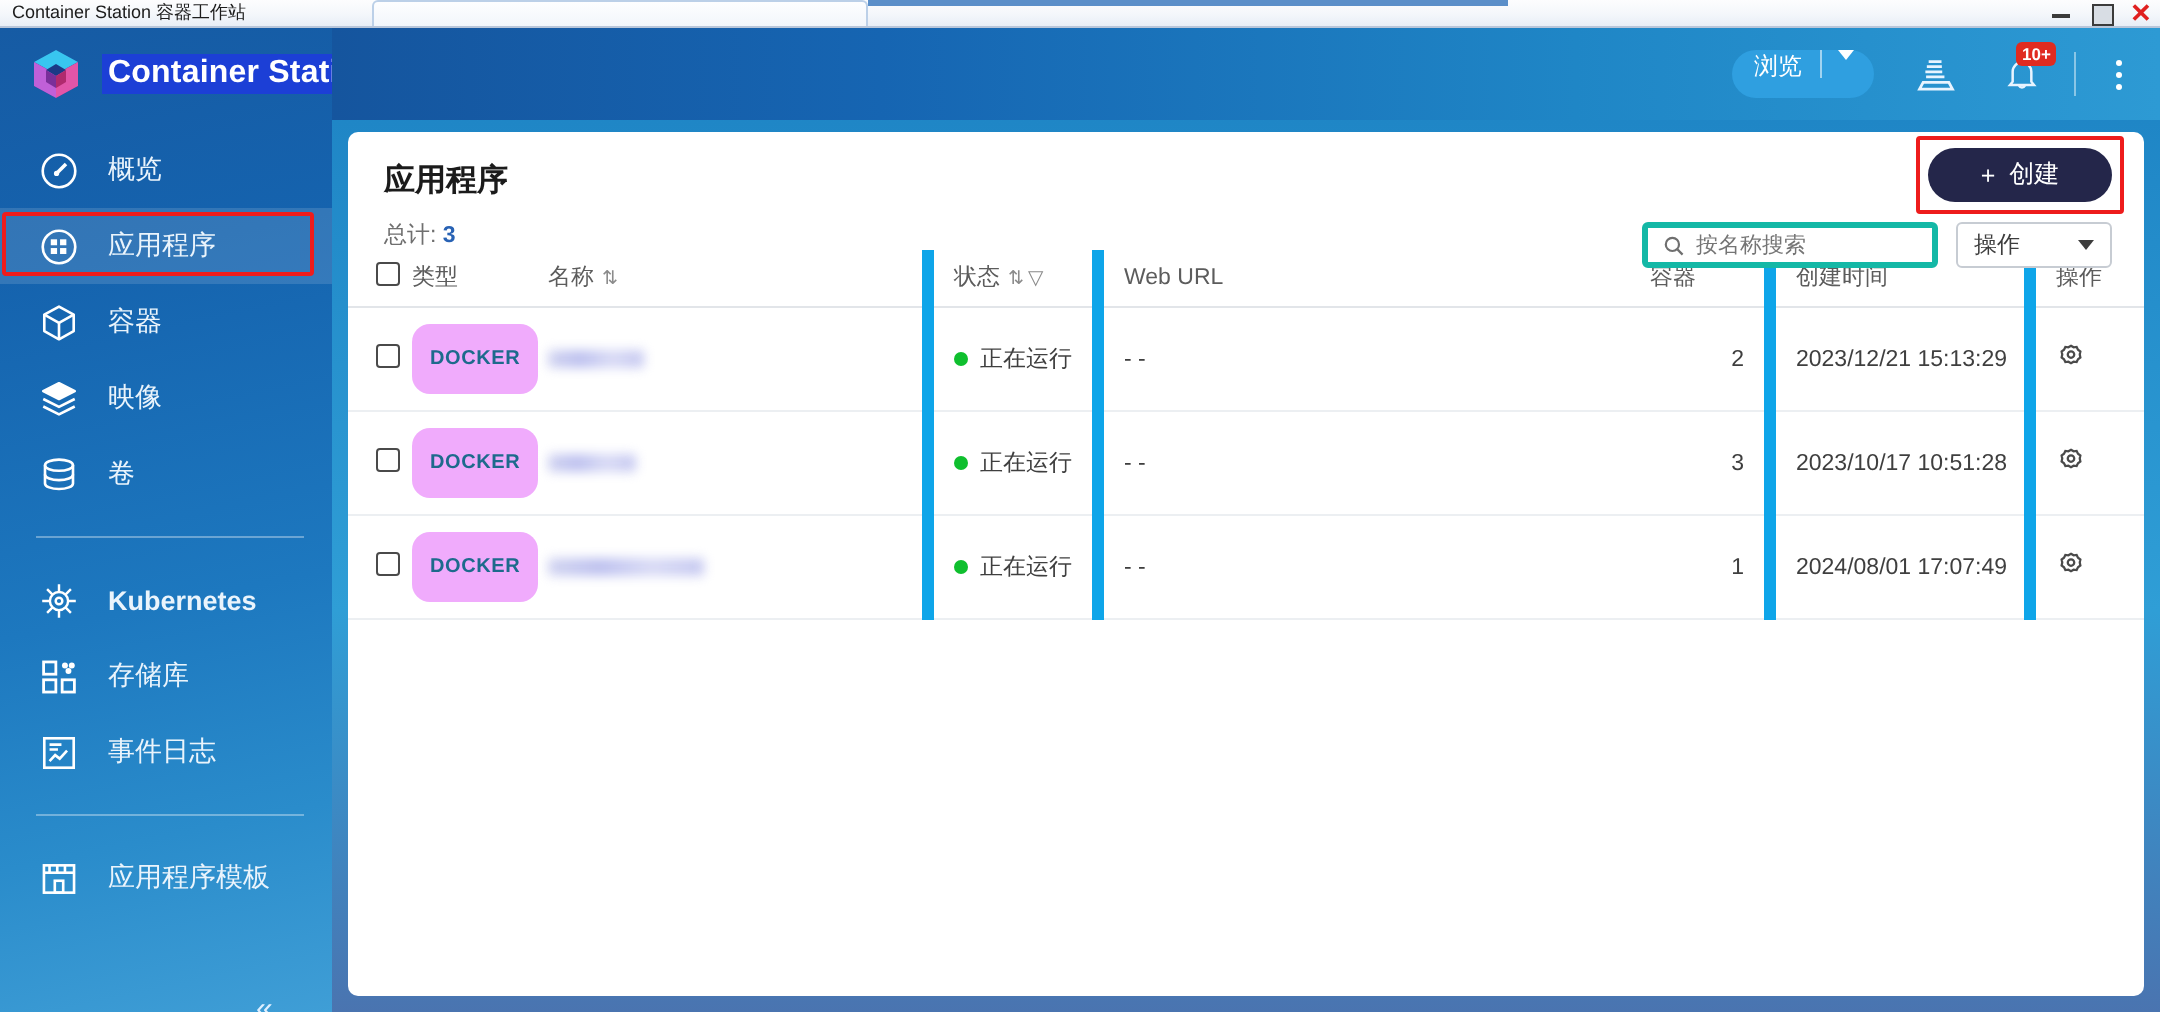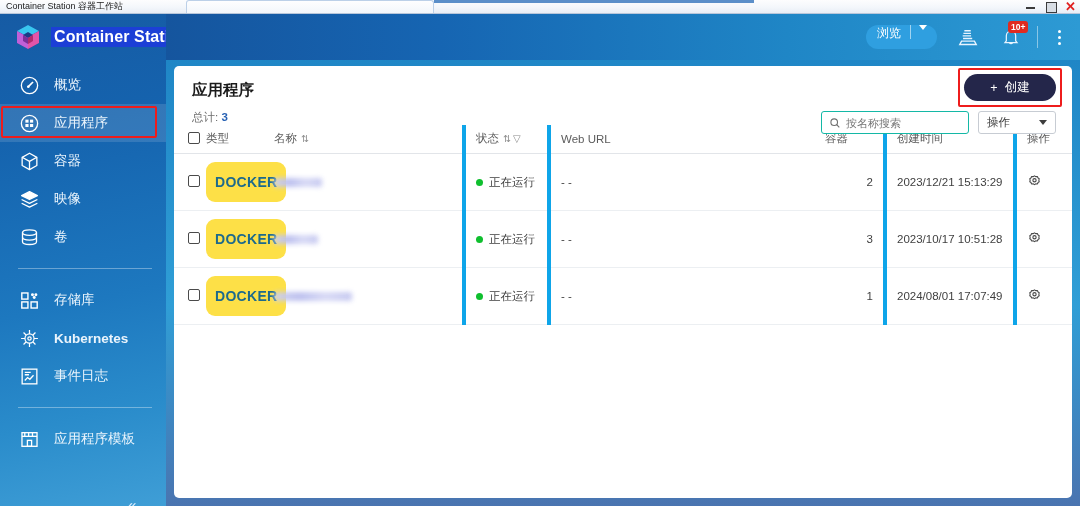--- a/index.html
+++ b/index.html
@@ -147,21 +147,21 @@
     display: flex; align-items: center; justify-content: center; gap: 7px;
     cursor: pointer;
   }
   .create-ring {
     position: absolute; right: 10px; top: 2px; width: 104px; height: 39px;
     border: 2px solid #ee1c1c; border-radius: 2px; pointer-events: none;
   }
 
   .tools { position: absolute; right: 16px; top: 45px; display: flex; gap: 9px; }
   .search-box {
-    width: 148px; height: 23px; border: 1px solid #14b8a6; border-radius: 3px;
+    width: 148px; height: 23px; border: 3px solid #14b8a6; border-radius: 3px;
     display: flex; align-items: center; padding: 0 7px; background: #fff;
   }
   .search-box input {
     border: none; outline: none; font-size: 11px; color: #8d8d8d; width: 116px;
     font-family: "Liberation Sans", "DejaVu Sans", sans-serif; background: transparent;
   }
   .op-select {
     width: 78px; height: 23px; border: 1px solid #c7ccd3; border-radius: 3px;
     display: flex; align-items: center; justify-content: space-between;
     padding: 0 8px; font-size: 11.5px; color: #3d3d3d; background: #fff;
@@ -175,29 +175,29 @@
   
   table.grid { width: 898px; border-collapse: collapse; margin-top: 0; table-layout: fixed; }
   table.grid th {
     font-size: 11.5px; font-weight: normal; color: #5c5c5c; text-align: left;
     padding: 6px 0 7px 0; border-bottom: 1px solid #e2e5e9; white-space: nowrap;
   }
   table.grid td {
     font-size: 11.5px; color: #3f3f3f; padding: 8px 0; border-bottom: 1px solid #eceff2;
     white-space: nowrap;
   }
-  .cdiv { border-left: 4px solid #0ea5e9; padding-left: 10px !important; }
+  .cdiv { border-left: 6px solid #0ea5e9; padding-left: 10px !important; }
   .ck {
     width: 12px; height: 12px; border: 1.4px solid #4a4a4a; border-radius: 2px;
     display: inline-block; background: #fff; cursor: pointer;
   }
   .sort-ico { color: #8b8b8b; font-size: 9.5px; margin-left: 4px; letter-spacing: -1px; }
   .filter-ico { color: #8b8b8b; font-size: 10px; margin-left: 3px; }
   .chip {
-    display: inline-block; background: #fde047; color: #1d6a8c; font-size: 14px;
+    display: inline-block; background: #f0abfc; color: #1d6a8c; font-size: 10px;
     font-weight: bold; border-radius: 9px; padding: 12px 9px; letter-spacing: .3px;
   }
   .blur {
     display: inline-block; height: 9px; border-radius: 2px;
     background: linear-gradient(90deg,#cfd2f0,#b9bdee,#d6d8f5,#c3c6f0);
     filter: blur(2.6px); opacity: .95; vertical-align: middle;
   }
   .dot { width: 7px; height: 7px; border-radius: 50%; background: #0fbf2e;
          display: inline-block; margin-right: 6px; vertical-align: middle; }
   .gear { display: inline-block; cursor: pointer; }
@@ -300,45 +300,45 @@
             <ellipse cx="12" cy="6.4" rx="8" ry="3.2"></ellipse>
             <path d="M4 6.4 V16.8 C4 18.6 7.6 20 12 20 C16.4 20 20 18.6 20 16.8 V6.4"></path>
             <path d="M4 11.7 C4 13.5 7.6 14.9 12 14.9 C16.4 14.9 20 13.5 20 11.7"></path>
           </svg>
         </span>
         <span class="nav-label">卷</span>
       </div>
 
       <div class="nav-sep"></div>
 
+      <div class="nav-item bold">
+        <span class="nav-ico">
+          <svg width="21" height="21" viewBox="0 0 24 24" fill="none" stroke="#ffffff" stroke-width="1.4">
+            <circle cx="12" cy="12" r="5.2"></circle>
+              <circle cx="12" cy="12" r="1.9"></circle>
+            <path d="M12 2.4 V6.8 M12 17.2 V21.6 M2.4 12 H6.8 M17.2 12 H21.6
+                     M5.2 5.2 L8.3 8.3 M15.7 15.7 L18.8 18.8
+                     M18.8 5.2 L15.7 8.3 M8.3 15.7 L5.2 18.8"></path>
+          </svg>
+        </span>
+        <span class="nav-label">Kubernetes</span>
+      </div>
+
       <div class="nav-item">
         <span class="nav-ico">
           <svg width="21" height="21" viewBox="0 0 24 24" fill="none" stroke="#ffffff" stroke-width="1.6">
             <rect x="3.2" y="3.4" width="7" height="7"></rect>
             <rect x="3.2" y="13.6" width="7" height="7"></rect>
             <rect x="13.8" y="13.6" width="7" height="7"></rect>
             <circle cx="15.4" cy="5.4" r="1.7" fill="#fff" stroke="none"></circle>
             <circle cx="19.3" cy="5.4" r="1.7" fill="#fff" stroke="none"></circle>
             <circle cx="17.4" cy="8.6" r="1.7" fill="#fff" stroke="none"></circle>
           </svg>
         </span>
         <span class="nav-label">存储库</span>
-      </div>
-
-      <div class="nav-item bold">
-        <span class="nav-ico">
-          <svg width="21" height="21" viewBox="0 0 24 24" fill="none" stroke="#ffffff" stroke-width="1.4">
-            <circle cx="12" cy="12" r="5.2"></circle>
-              <circle cx="12" cy="12" r="1.9"></circle>
-            <path d="M12 2.4 V6.8 M12 17.2 V21.6 M2.4 12 H6.8 M17.2 12 H21.6
-                     M5.2 5.2 L8.3 8.3 M15.7 15.7 L18.8 18.8
-                     M18.8 5.2 L15.7 8.3 M8.3 15.7 L5.2 18.8"></path>
-          </svg>
-        </span>
-        <span class="nav-label">Kubernetes</span>
       </div>
 
 
       <div class="nav-item">
         <span class="nav-ico">
           <svg width="21" height="21" viewBox="0 0 24 24" fill="none" stroke="#ffffff" stroke-width="1.5">
             <rect x="3.6" y="3.6" width="16.8" height="16.8"></rect>
             <path d="M6.6 7.2 H13.4 M6.6 10 H11.4"></path>
             <path d="M6.6 16.6 L9.8 13.2 L12.4 15.2 L16.6 10.6"></path>
           </svg>

